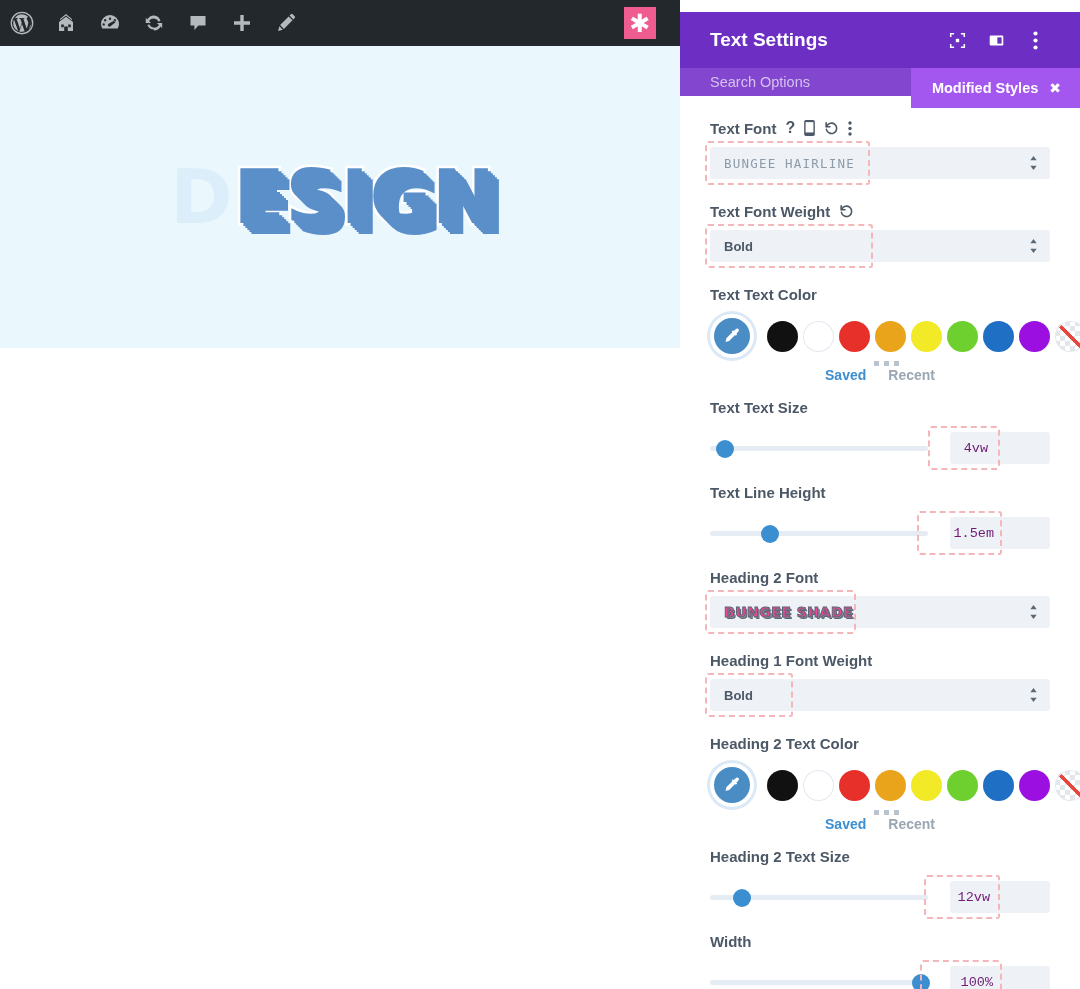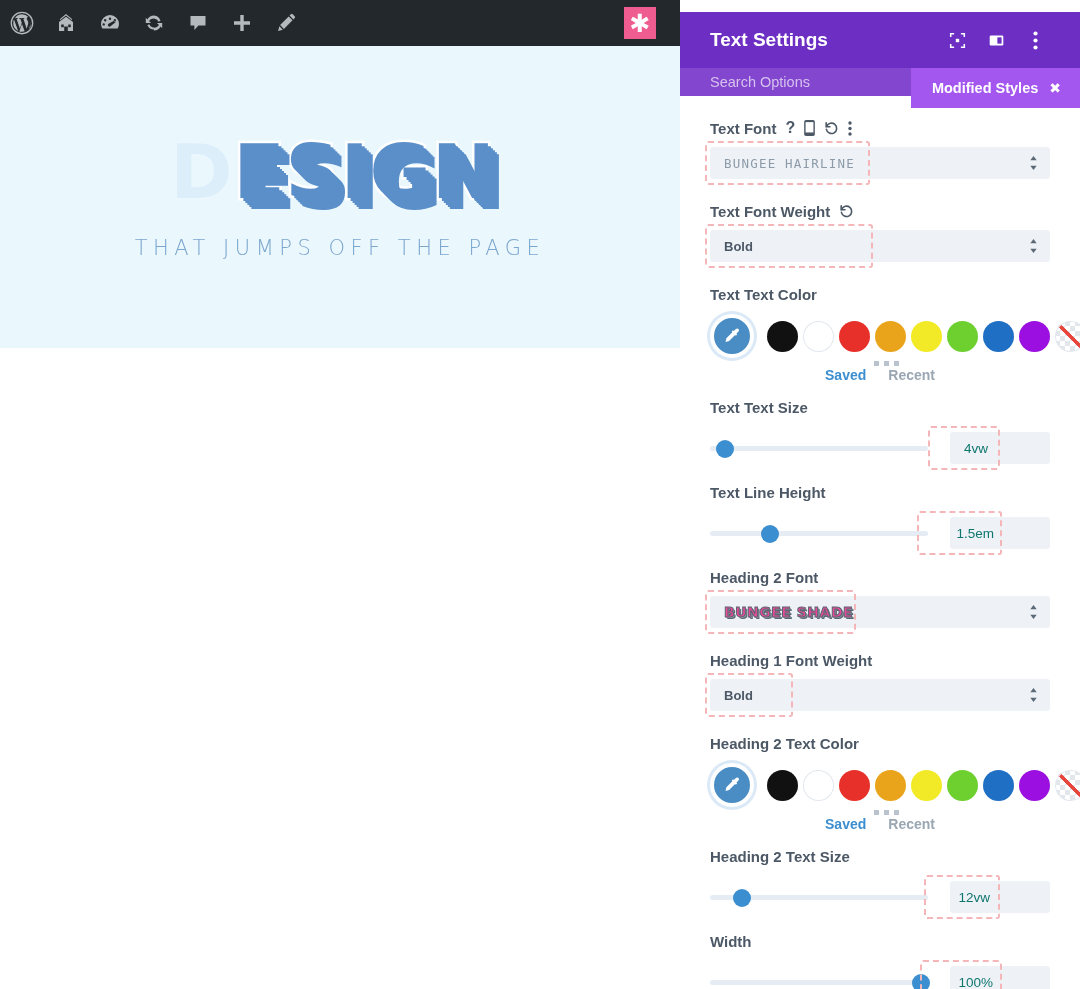--- a/index.html
+++ b/index.html
@@ -182,21 +182,21 @@
     position: absolute; top: 13.5px; width: 18px; height: 18px;
     border-radius: 50%; background: #3b8ed0; cursor: pointer;
   }
   .num-box {
     position: absolute; right: 0; top: 6px; width: 100px; height: 32px;
     background: #eef2f7; border-radius: 3px;
   }
   .num-val {
     position: absolute; top: 6px; height: 32px;
     display: flex; align-items: center;
-    font-size: 13.5px; color: #0f766e; font-weight: 400;
+    font-size: 13.5px; color: #701a75; font-weight: 400; font-family: Liberation Mono, monospace;
   }
 </style>
 </head>
 <body>
 
 <div id="app">
 
   <div id="preview">
 
     <div id="wpbar">
@@ -234,21 +234,20 @@
         <svg width="24" height="24" viewBox="0 0 24 24" fill="currentColor">
             <path d="M17.4 3.8 20.2 6.6 9.4 17.4 5 19l1.6-4.4zM5.1 20.1h14v1.1h-14z" opacity="0"></path>
             <path d="M16.9 3.3a1.3 1.3 0 0 1 1.8 0l2 2a1.3 1.3 0 0 1 0 1.8l-1.3 1.3-3.8-3.8zM14.7 5.5l3.8 3.8-8.6 8.6-3.8-3.8zM5.3 15.2l3.5 3.5-4.7 1.2z"></path>
           </svg>
       </div>
       <div id="divibtn">✱</div>
     </div>
 
     <div id="hero">
       <div id="hero-title"><span class="ghost">D</span><span>ESIGN</span></div>
-      <div id="hero-sub">THAT JUMPS OFF THE PAGE</div>
     </div>
   </div>
 
   <div id="panel">
 
     <div id="panel-head">
       <div id="panel-title">Text Settings</div>
       <div class="head-icon">
         <svg width="17" height="17" viewBox="0 0 20 20" fill="none" stroke="currentColor" stroke-width="1.8">
             <path d="M2 6V2h4M14 2h4v4M18 14v4h-4M6 18H2v-4"></path>

